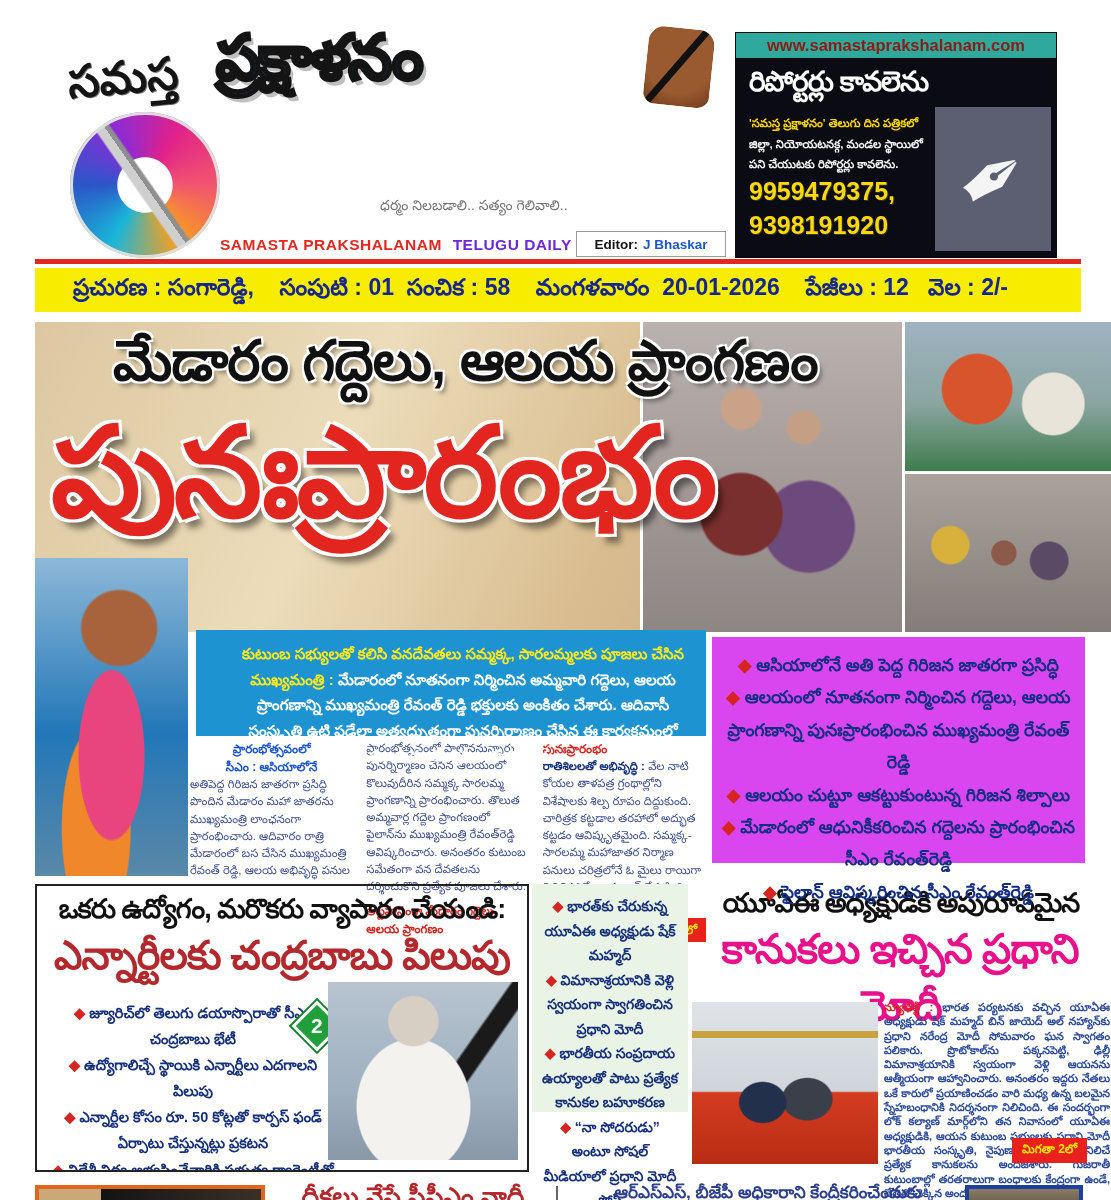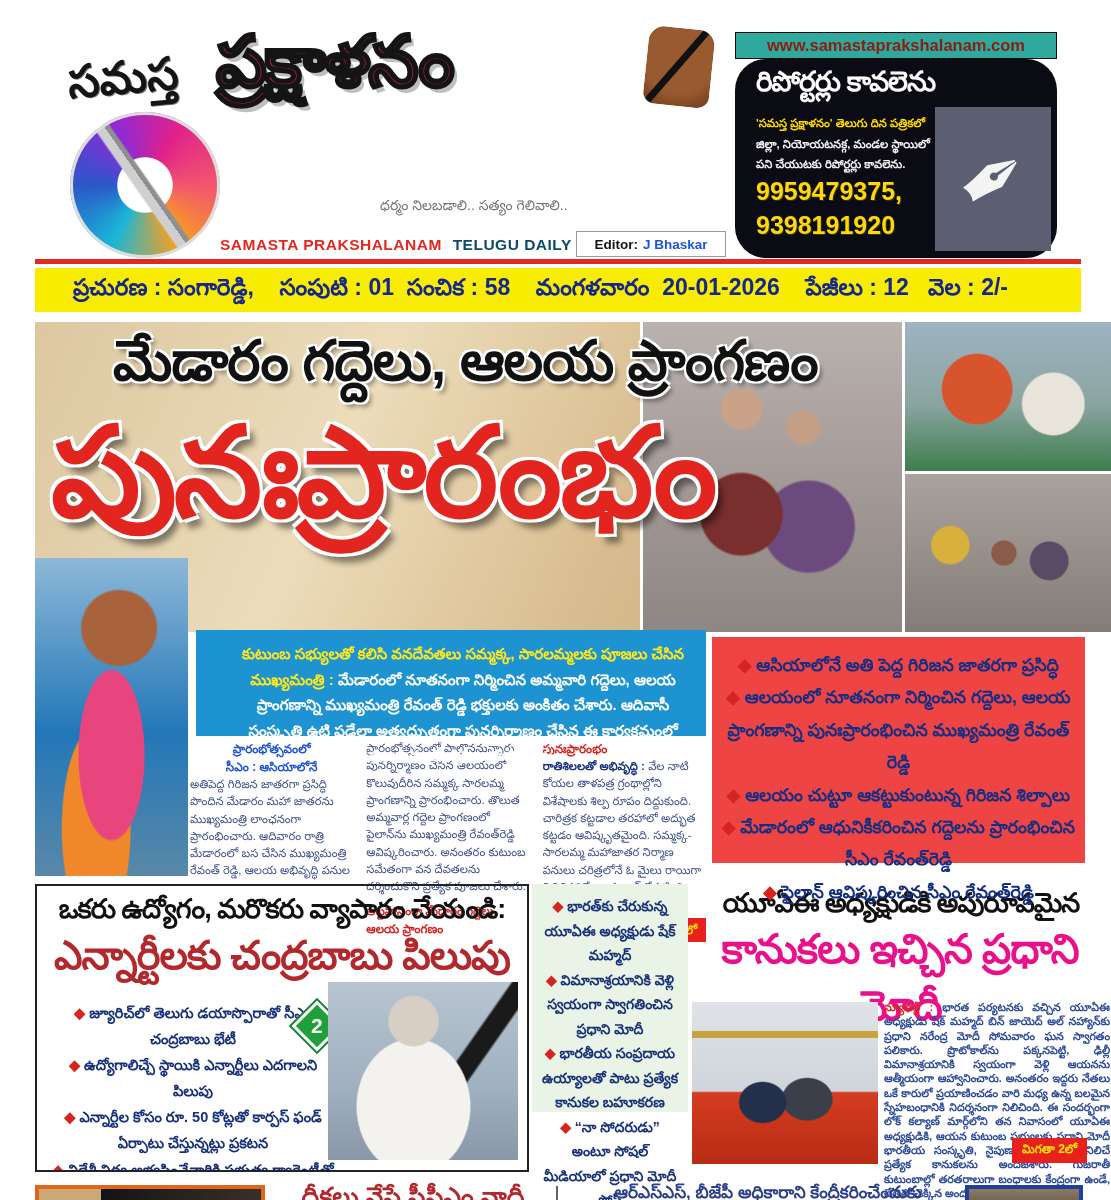--- a/index.html
+++ b/index.html
@@ -7,37 +7,37 @@
   #page{position:relative;width:1111px;height:1200px;background:#fff;margin:0 auto;overflow:hidden;}
 
   
   .pre-title{position:absolute;left:68px;top:50px;width:160px;font-size:45px;font-weight:900;color:#141414;transform:rotate(-5deg);text-shadow:1px 1px 0 #777;}
   .logo{position:absolute;left:70px;top:112px;width:150px;height:146px;border-radius:50%;
     background:
       linear-gradient(55deg,transparent 45%,#cfcfcf 46% 50%,#8f8f8f 50% 52%,transparent 53%),
       radial-gradient(circle at 50% 50%,#ffffff 0 26%,rgba(255,255,255,0) 27%),
       conic-gradient(from 210deg,#19b6d8,#2b57c8,#8a2bd8,#e0218a,#f2556e,#f8a01f,#19b6d8);
     box-shadow:0 0 0 3px #ddd inset;}
-  .title{position:absolute;left:216px;top:26px;width:520px;font-size:71px;line-height:1.02;font-weight:900;color:#be185d;-webkit-text-stroke:3px #141414;text-shadow:4px 5px 0 rgba(0,0,0,.25);letter-spacing:-2px;}
+  .title{position:absolute;left:216px;top:26px;width:520px;font-size:62px;line-height:1.02;font-weight:900;color:#0c4a6e;-webkit-text-stroke:3px #141414;text-shadow:4px 5px 0 rgba(0,0,0,.25);letter-spacing:-2px;}
   .fist{position:absolute;left:646px;top:28px;width:66px;height:78px;border-radius:16px 16px 12px 12px;
     background:
       linear-gradient(125deg,transparent 44%,#111 45% 51%,transparent 52%),
       radial-gradient(circle at 50% 40%,#9a5a30 0 60%,#6e3a1a 100%);
     transform:rotate(6deg);}
   .tagline{position:absolute;left:380px;top:197px;width:350px;font-size:14px;font-weight:400;color:#737373;}
   .name-en{position:absolute;left:220px;top:236px;font-size:15.5px;font-weight:800;letter-spacing:.5px;}
   .name-en .red{color:#e2281f;}
-  .name-en .blk{color:#0c4a6e;margin-left:6px;text-align:right;}
+  .name-en .blk{color:#6d28d9;margin-left:6px;text-align:right;}
   .editor-box{position:absolute;left:576px;top:231px;width:150px;height:26px;background:#fff;border:1.5px solid #9a9a9a;display:flex;align-items:center;justify-content:center;gap:5px;font-size:13.5px;font-weight:800;}
   .editor-box .lbl{color:#141414;}
   .editor-box .nm{color:#1d54d8;}
 
   
   .web-strip{position:absolute;left:735px;top:32px;width:322px;height:27px;background:#2fa99e;border:1px solid #0b0b0b;display:flex;align-items:center;justify-content:center;font-size:16.5px;font-weight:800;color:#8b1d12;}
-  .ad-box{position:absolute;left:735px;top:59px;width:322px;height:199px;background:#0b0b13;padding:5px 21px;border-radius:31px;}
+  .ad-box{position:absolute;left:735px;top:59px;width:322px;height:199px;background:#0b0b13;padding:5px 14px;}
   .ad-title{font-size:28px;font-weight:900;color:#fdfdfd;margin-top:2px;letter-spacing:-1px;}
   .ad-lines{width:196px;margin-top:8px;font-size:11.5px;font-weight:700;line-height:1.8;}
   .ad-lines .l1{color:#ffd900;}
   .ad-lines .l2,.ad-lines .l3{color:#f2f2f2;}
   .phone{width:200px;font-size:25px;font-weight:900;color:#ffd900;line-height:1.35;text-shadow:1px 1px 0 #333;}
   .writer{position:absolute;right:6px;top:48px;width:116px;height:144px;background:#5c5e72;display:flex;align-items:center;justify-content:center;}
   .writer span{font-size:84px;color:#f4f4f4;transform:rotate(-35deg);line-height:1;}
 
   .red-rule{position:absolute;left:35px;top:259px;width:1046px;height:5px;background:#e2281f;}
 
@@ -76,21 +76,21 @@
       radial-gradient(ellipse at 50% 62%,#e8457e 0 30%,transparent 31%),
       radial-gradient(ellipse at 40% 85%,#f0872a 0 26%,transparent 27%),
       linear-gradient(180deg,#8db8d8 0%,#2277b8 55%,#5a88a8 100%);}
 
   
   .bluebox{position:absolute;left:196px;top:630px;width:510px;height:106px;background:#1d93d2;z-index:4;padding:11px 16px 8px 40px;text-align:center;}
   .sum-lead{color:#ffe81c;font-size:15px;font-weight:800;line-height:1.7;}
   .sum-body{color:#ffffff;font-size:15px;font-weight:700;line-height:1.7;}
 
   
-  .yellowbox{position:absolute;left:712px;top:637px;width:373px;height:226px;background:#ef4444;padding:12px 8px;z-index:4;}
+  .yellowbox{position:absolute;left:712px;top:637px;width:373px;height:226px;background:#d946ef;padding:12px 8px;z-index:4;}
   .hl{font-size:17.5px;font-weight:800;color:#132f84;line-height:1.85;text-align:center;}
   .hl::before{content:"◆ ";color:#d62420;}
 
   
   .bodycols{position:absolute;left:190px;top:740px;width:516px;height:136px;display:flex;gap:13px;font-size:11.5px;color:#3d4f8e;line-height:1.5;}
   .bodycols .col{flex:1;}
   .col-head{font-weight:800;color:#1d54d8;text-align:center;font-size:12px;line-height:1.5;}
   .caption{font-weight:800;color:#d62420;font-size:11.8px;margin-top:8px;}
   .c3-label{font-weight:800;color:#d62420;font-size:12px;}
   .c3-lead{font-weight:800;color:#16327f;}

